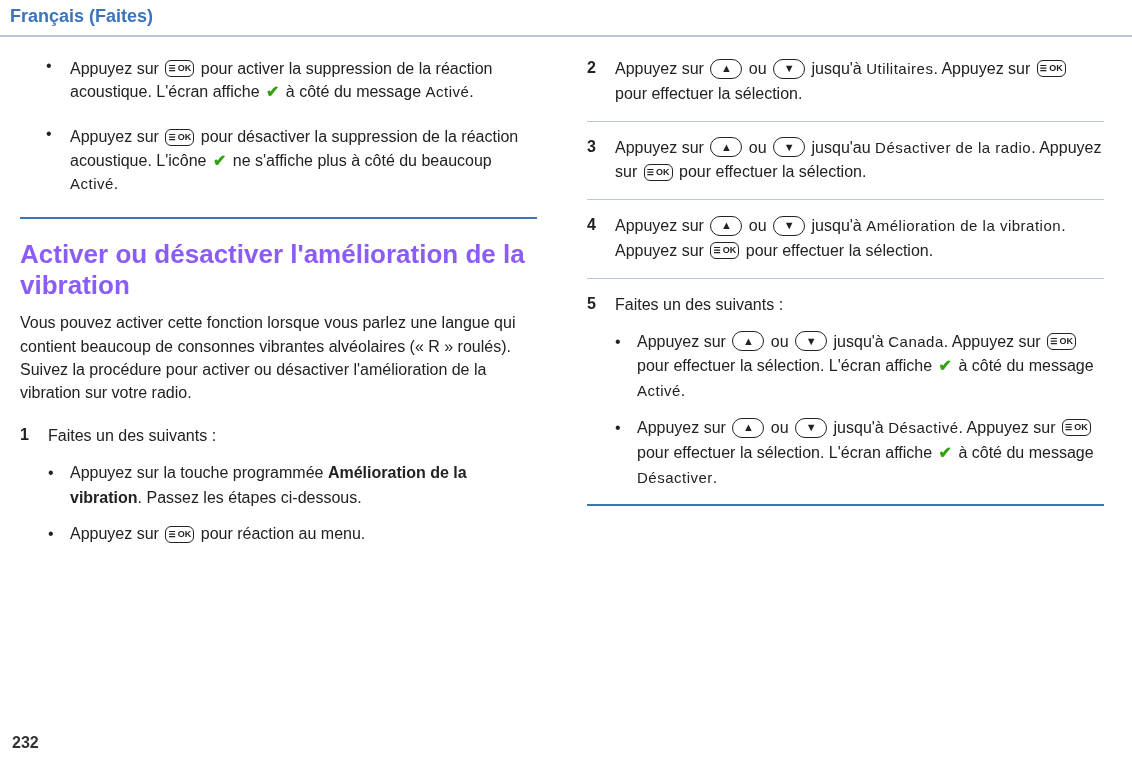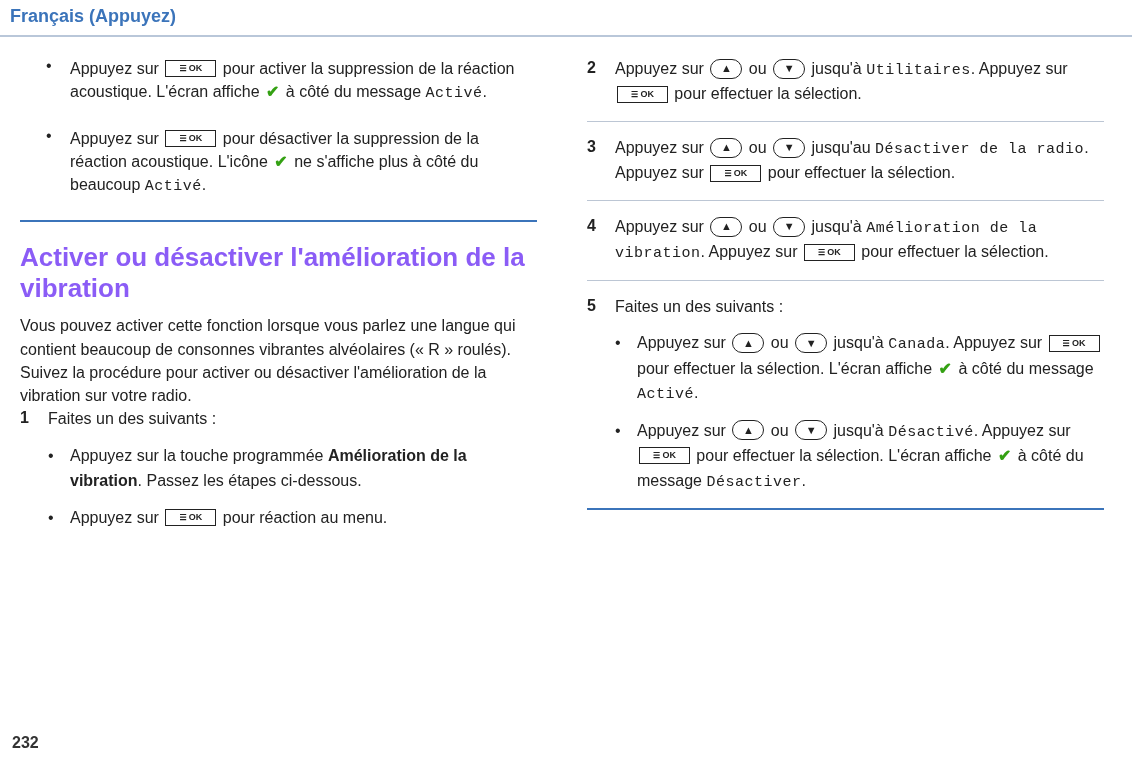--- a/index.html
+++ b/index.html
@@ -53,20 +53,21 @@
   }
   .sec-title {
     color: #8b5cf6;
     font-weight: bold;
     font-size: 26px;
     line-height: 1.2;
     margin: 6px 0 10px 0;
   }
   .sec-desc {
     line-height: 1.45;
+    margin-bottom: 20px;
   }
   .step {
     display: flex;
     align-items: flex-start;
     margin-bottom: 14px;
     border-bottom: 1px solid #bcc6d4;
     padding-bottom: 14px;
   }
   .step.last {
     border-bottom: 2px solid #3b74ba;
@@ -99,22 +100,22 @@
     width: 22px;
     flex: 0 0 22px;
   }
   .sub-body {
     flex: 1;
   }
   .ok-key {
     display: inline-block;
     vertical-align: middle;
     border: 1.5px solid #222;
-    border-radius: 0;
-    padding: 0 13px;
+    border-radius: 6px;
+    padding: 0 2px;
     font-size: 9px;
     font-weight: bold;
     line-height: 14px;
     margin: 0 2px;
     position: relative;
     top: -1px;
   }
   .ok-key::before {
     content: "\2630  ";
     font-size: 8px;
@@ -136,21 +137,21 @@
     font-size: 11px;
     line-height: 1;
   }
   .check-icon {
     display: inline-block;
     color: #34a113;
     font-weight: bold;
     margin: 0 2px;
   }
   .monocode {
-    font-family: Liberation Mono, monospace;
+    font-family: Liberation Sans, sans-serif;
     letter-spacing: 0.5px;
     font-size: 15px;
     margin-top: 28px;
   }
   .bold {
     font-weight: bold;
   }
   .hr-blue {
     border: none;
     border-top: 2px solid #3b74ba;
@@ -162,21 +163,21 @@
     bottom: 10px;
     font-weight: bold;
     font-size: 16px;
     color: #333;
   }
 </style>
 </head>
 <body>
 
 <div class="header">
-  <span class="header-title">Français (Appuyez)</span>
+  <span class="header-title">Français (Faites)</span>
 </div>
 
 <div class="columns">
 
   <div class="col">
 
     <ul class="bullet-list">
       <li class="bullet-item">
         <span class="bullet-dot">•</span>
         <span class="bullet-body">

